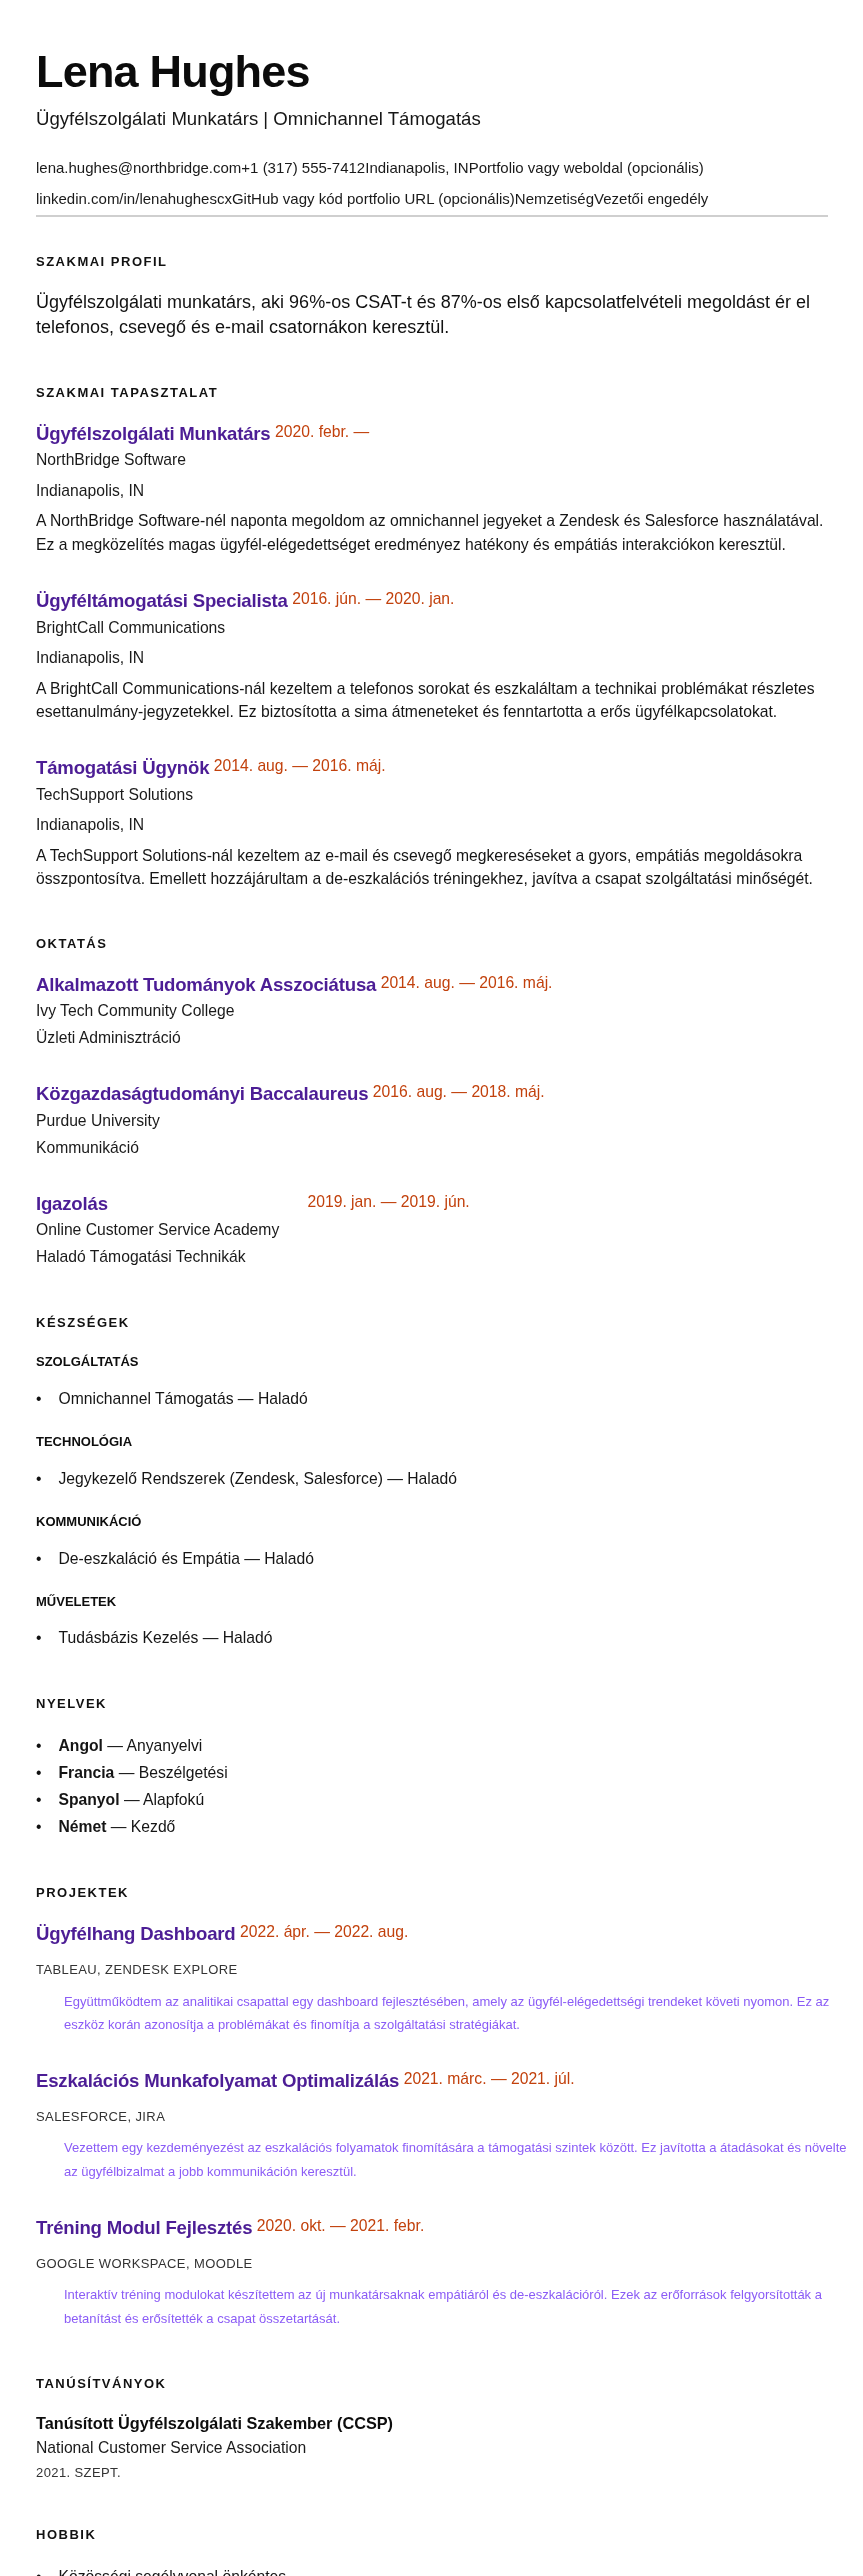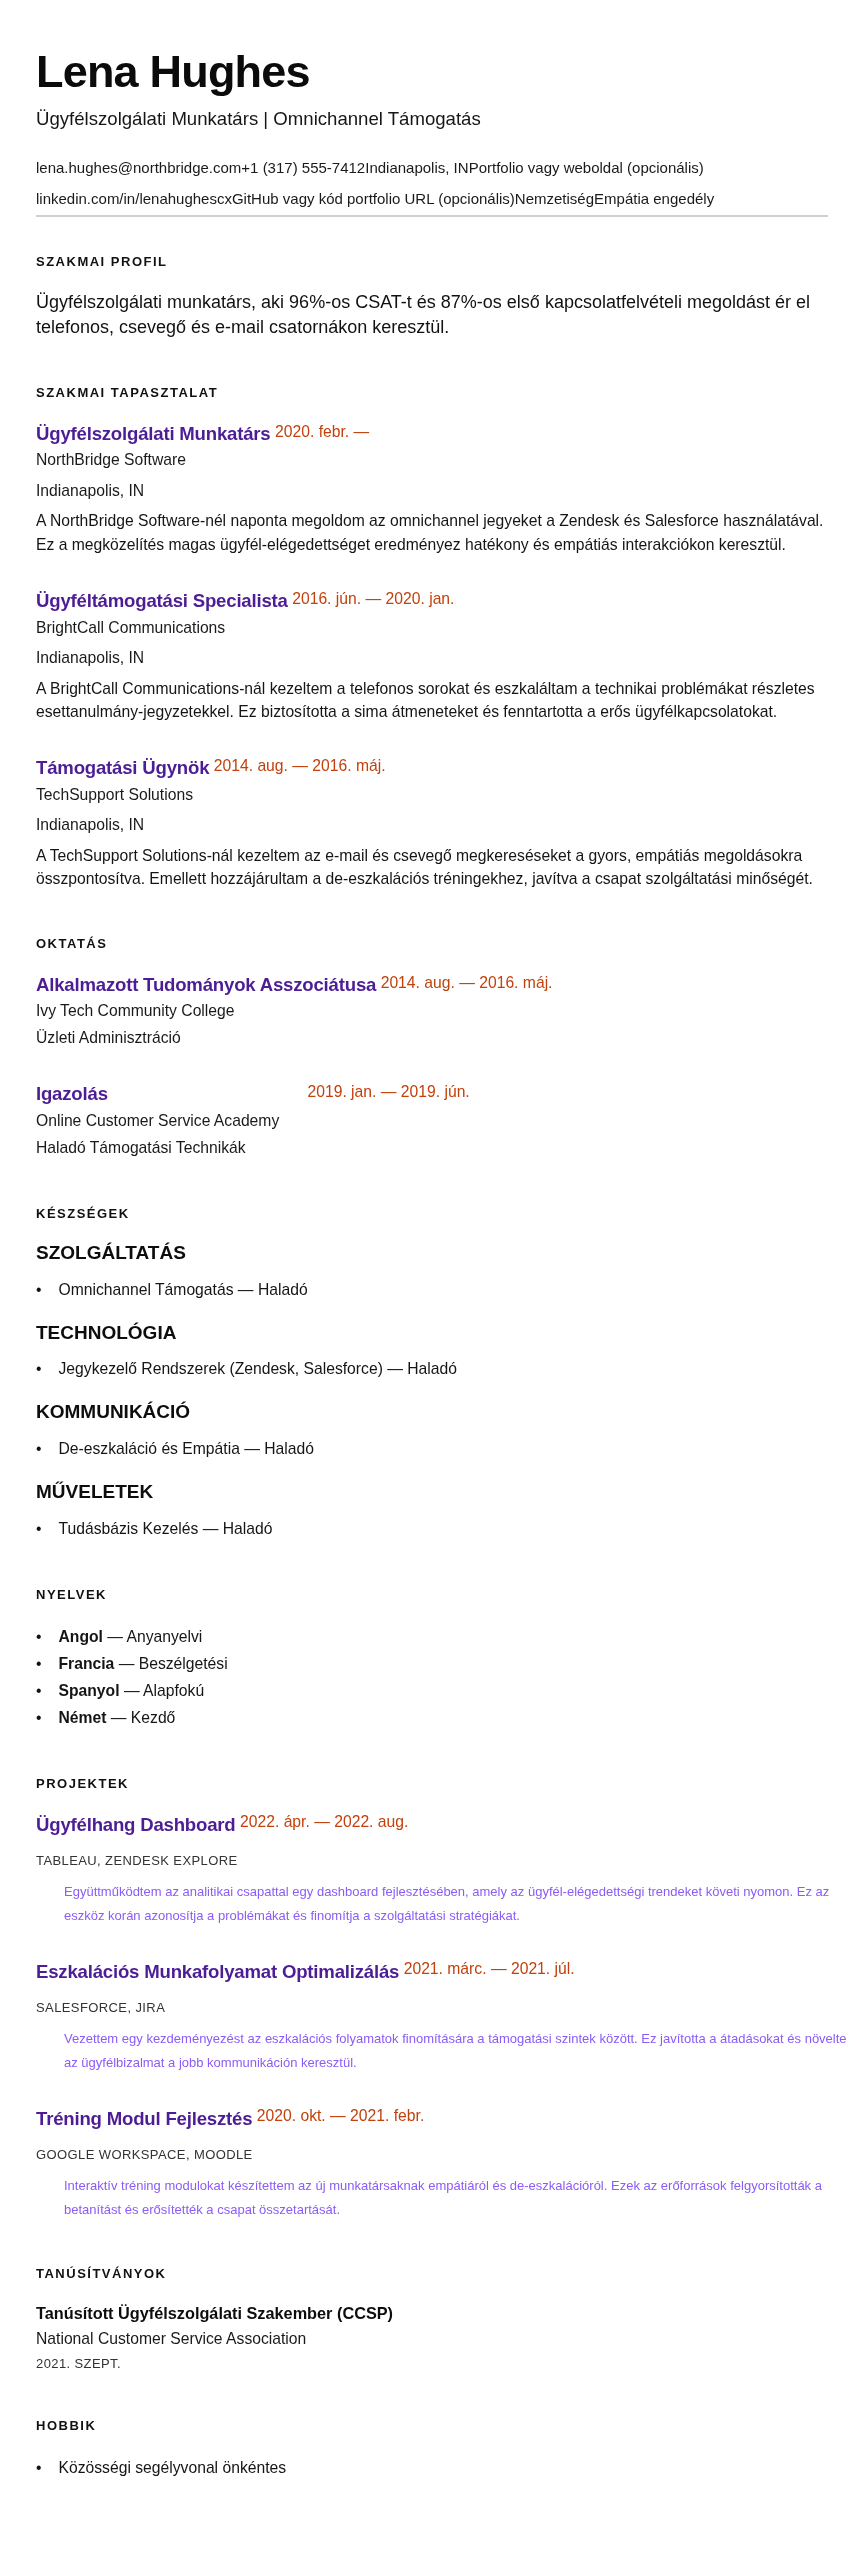--- a/index.html
+++ b/index.html
@@ -36,21 +36,21 @@
     .entry-loc { font-size: 15.7px; line-height: 27px; color: #1a1a1a; margin-top: 3.4px; }
     .entry-desc { font-size: 15.7px; line-height: 23.6px; color: #151515; margin-top: 5.6px; width: 799px; }
 
     .edu-entry { margin-bottom: 30px; }
     .edu-entry:last-child { margin-bottom: 0; }
     .edu-line { font-size: 15.7px; line-height: 27px; color: #1a1a1a; }
     .fixed-title { display: inline-block; min-width: 267px; }
 
     .skill-group { margin-bottom: 19px; }
     .skill-group:last-child { margin-bottom: 0; }
-    .skill-cat { font-size: 19px; font-weight: 700; color: #0d0d0d; line-height: 22.5px; }
+    .skill-cat { font-size: 13px; font-weight: 700; color: #0d0d0d; line-height: 22.5px; }
     ul.bullets { list-style: none; margin-top: 11.2px; }
     ul.bullets li { position: relative; padding-left: 22.5px; font-size: 15.7px; line-height: 27px; color: #151515; }
     ul.bullets li::before { content: "\2022"; position: absolute; left: 0; top: 0; font-size: 15.7px; color: #111; }
     ul.tight { margin-top: 0; }
     .lang-name { font-weight: 700; }
 
     .proj { margin-bottom: 31.5px; }
     .proj:last-child { margin-bottom: 0; }
     .proj-tech { font-size: 13px; letter-spacing: 0.4px; color: #333; margin-top: 14.6px; line-height: 17px; }
     .proj-desc { font-size: 13px; line-height: 23.6px; color: #8b5cf6; margin-top: 11.2px; width: 799px; margin-left: 28px; }
@@ -71,21 +71,21 @@
       <div class="contact-row">
         <span>lena.hughes@northbridge.com</span>
         <span>+1 (317) 555-7412</span>
         <span>Indianapolis, IN</span>
         <span>Portfolio vagy weboldal (opcionális)</span>
       </div>
       <div class="contact-row">
         <span>linkedin.com/in/lenahughescx</span>
         <span>GitHub vagy kód portfolio URL (opcionális)</span>
         <span>Nemzetiség</span>
-        <span>Empátia engedély</span>
+        <span>Vezetői engedély</span>
       </div>
     </div>
     <div class="header-divider"></div>
   </header>
 
   <section class="section" style="margin-top:36px;">
     <h2 class="section-title">SZAKMAI PROFIL</h2>
     <div class="section-body">
       <p class="summary">Ügyfélszolgálati munkatárs, aki 96%-os CSAT-t és 87%-os első kapcsolatfelvételi megoldást ér el telefonos, csevegő és e-mail csatornákon keresztül.</p>
     </div>
@@ -127,20 +127,28 @@
   <section class="section">
     <h2 class="section-title">OKTATÁS</h2>
     <div class="section-body">
       <div class="edu-entry">
         <div class="entry-head">
           <span class="entry-title">Alkalmazott Tudományok Asszociátusa</span>
           <span class="entry-date">2014. aug. — 2016. máj.</span>
         </div>
         <div class="edu-line">Ivy Tech Community College</div>
         <div class="edu-line">Üzleti Adminisztráció</div>
+      </div>
+      <div class="edu-entry">
+        <div class="entry-head">
+          <span class="entry-title">Közgazdaságtudományi Baccalaureus</span>
+          <span class="entry-date">2016. aug. — 2018. máj.</span>
+        </div>
+        <div class="edu-line">Purdue University</div>
+        <div class="edu-line">Kommunikáció</div>
       </div>
       <div class="edu-entry">
         <div class="entry-head">
           <span class="entry-title fixed-title">Igazolás</span>
           <span class="entry-date">2019. jan. — 2019. jún.</span>
         </div>
         <div class="edu-line">Online Customer Service Academy</div>
         <div class="edu-line">Haladó Támogatási Technikák</div>
       </div>
     </div>

